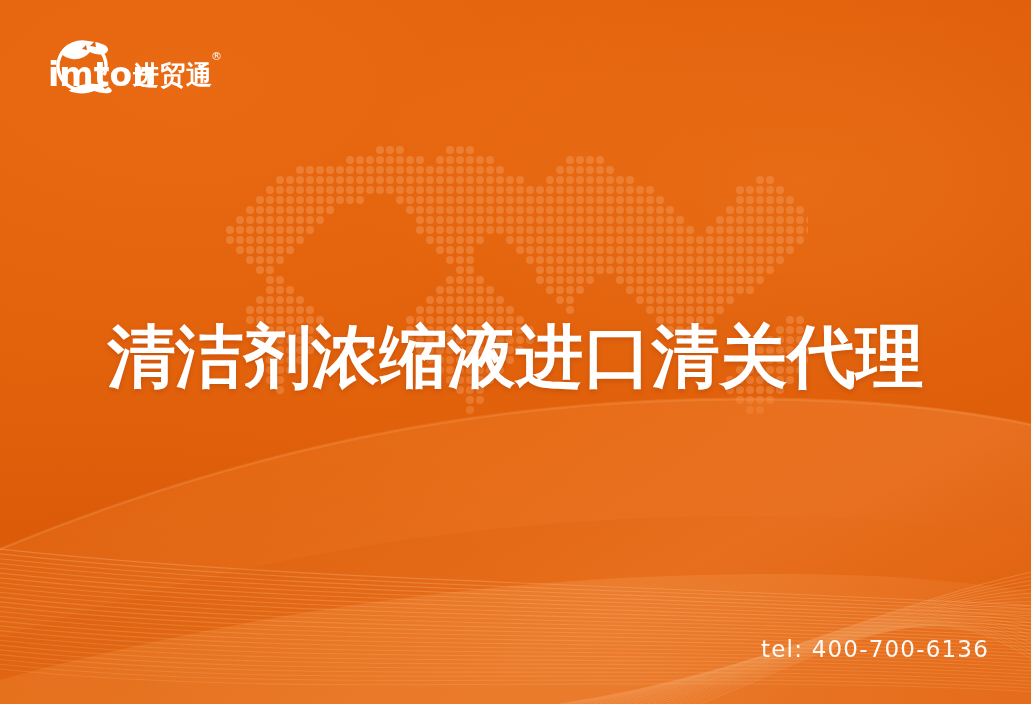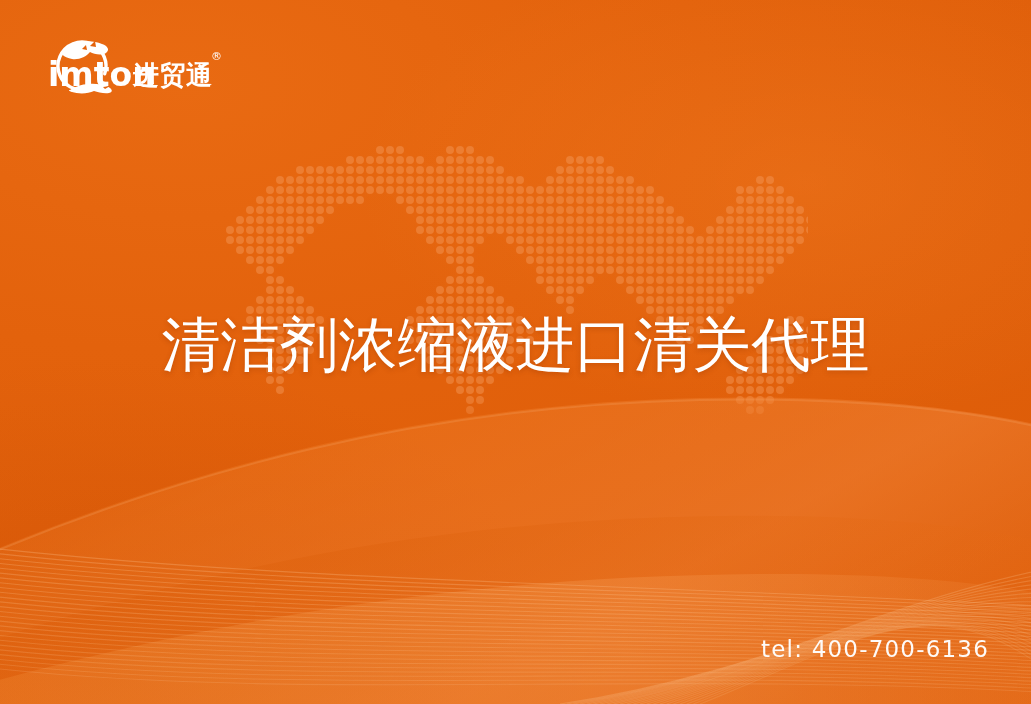--- a/index.html
+++ b/index.html
@@ -45,26 +45,26 @@
   .lines svg{display:block;width:100%;height:100%;}
 
   
   .logo{
     position:absolute;left:46px;top:30px;width:180px;height:72px;
   }
   .logo svg{display:block;width:100%;height:100%;}
 
   
   .headline{
-    position:absolute;left:0;top:300px;width:1031px;
+    position:absolute;left:0;top:312px;width:1031px;
     text-align:center;
     color:#ffffff;
     font-family:"DejaVu Sans","Liberation Sans",sans-serif;
-    font-weight:400;
-    font-size:59px;
+    font-weight:700;
+    font-size:68px;
     line-height:90px;
     letter-spacing:0px;
     white-space:nowrap;
     text-shadow:0 2px 5px rgba(140,50,0,.30);
   }
 
   
   .tel{
     position:absolute;right:42px;top:636px;
     color:#ffffff;

